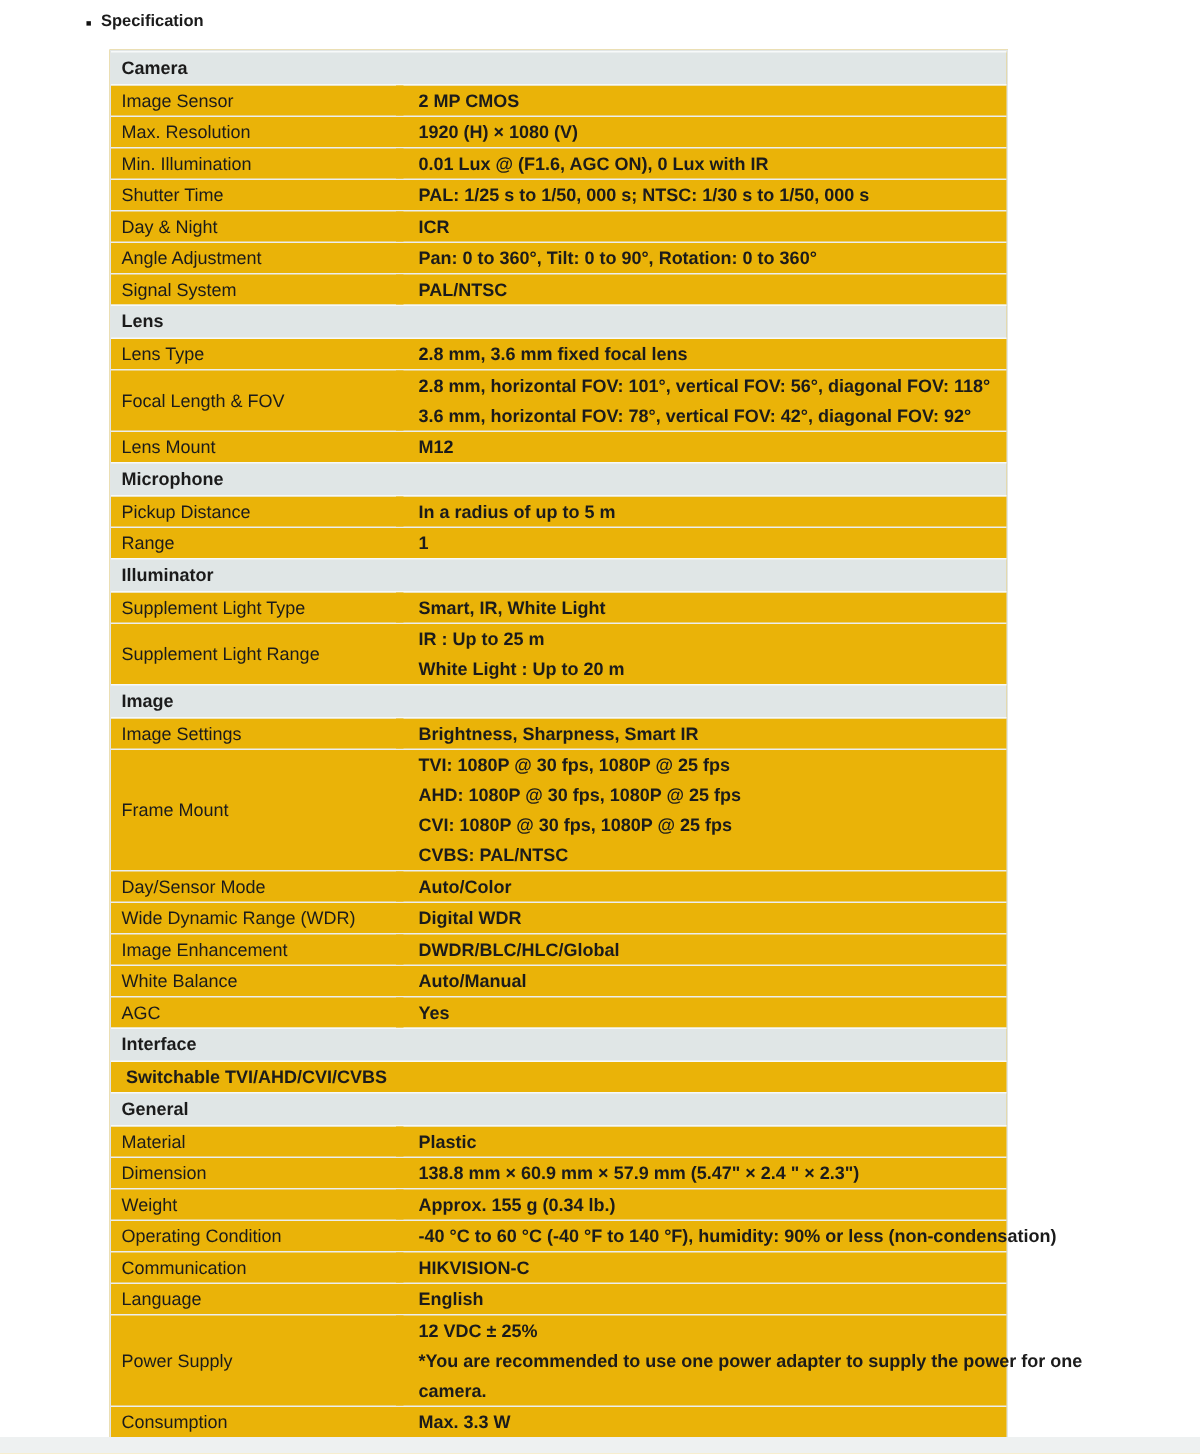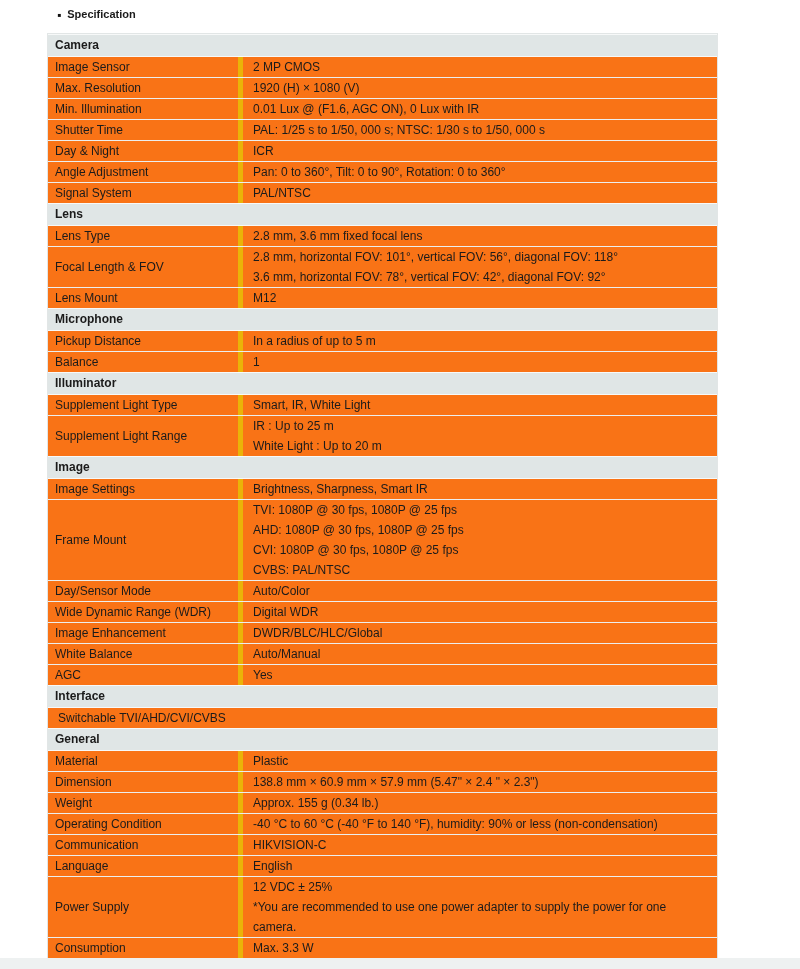--- a/index.html
+++ b/index.html
@@ -30,26 +30,26 @@
     position: relative;
     top: 1px;
   }
   .title-text {
     font-size: 11px;
     font-weight: 700;
     letter-spacing: 0px;
   }
   .spec-table {
     position: absolute;
-    left: 47px;
+    left: 73px;
     top: 33px;
-    width: 671px;
+    width: 599px;
     box-sizing: border-box;
     border: 1px solid #e2e6e6;
-    background: #f97316;
+    background: #eab308;
   }
   .section-header {
     background: #e0e6e6;
     font-size: 12px;
     font-weight: 700;
     line-height: 21px;
     height: 21px;
     padding-left: 7px;
     border-top: 1px solid #f7f9f9;
     border-bottom: 1px solid #f7f9f9;
@@ -74,20 +74,21 @@
     display: flex;
     align-items: center;
     line-height: 20px;
   }
   .cell-value {
     flex: 1;
     padding-left: 10px;
     display: flex;
     flex-direction: column;
     justify-content: center;
+    font-weight: bold;
   }
   .cell-value .line {
     line-height: 20px;
     white-space: nowrap;
   }
   .bottom-band {
     position: absolute;
     left: 0;
     bottom: 0;
     width: 800px;
@@ -169,21 +170,21 @@
         </div>
       </div>
       <div class="section-header">Microphone</div>
       <div class="row">
         <div class="cell-label">Pickup Distance</div>
         <div class="cell-value">
           <div class="line">In a radius of up to 5 m</div>
         </div>
       </div>
       <div class="row">
-        <div class="cell-label">Balance</div>
+        <div class="cell-label">Range</div>
         <div class="cell-value">
           <div class="line">1</div>
         </div>
       </div>
       <div class="section-header">Illuminator</div>
       <div class="row">
         <div class="cell-label">Supplement Light Type</div>
         <div class="cell-value">
           <div class="line">Smart, IR, White Light</div>
         </div>

